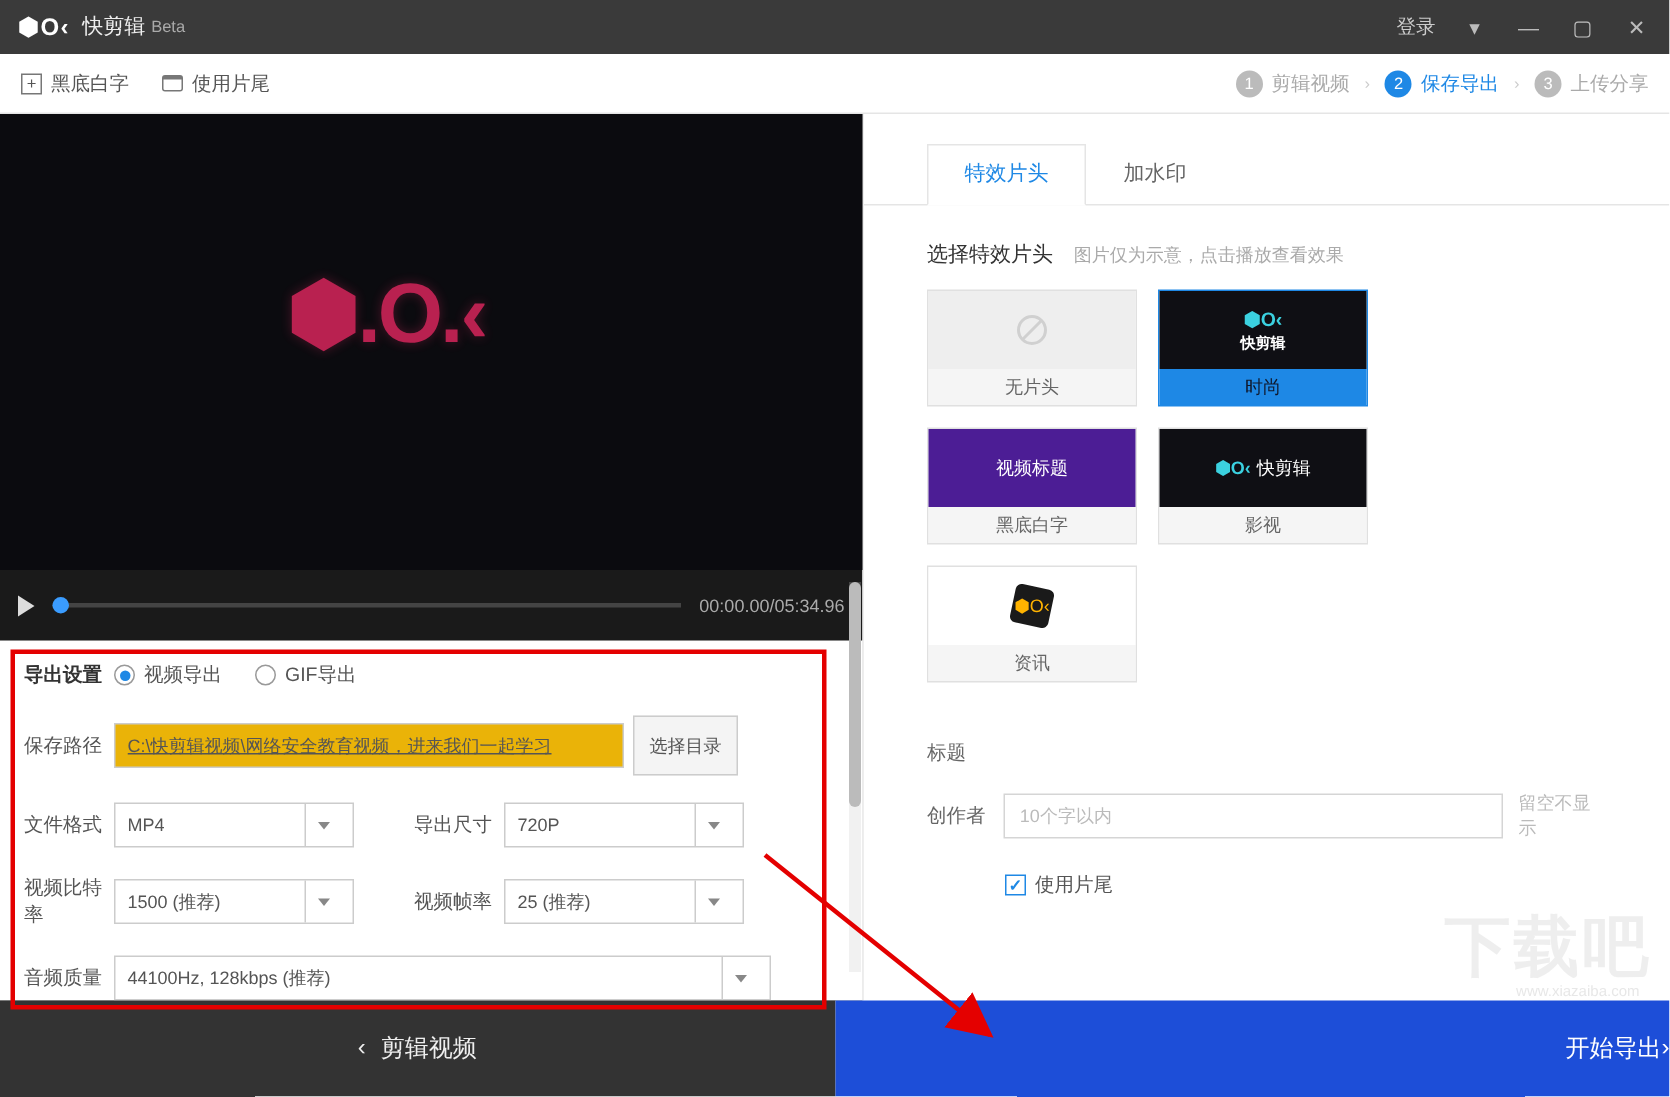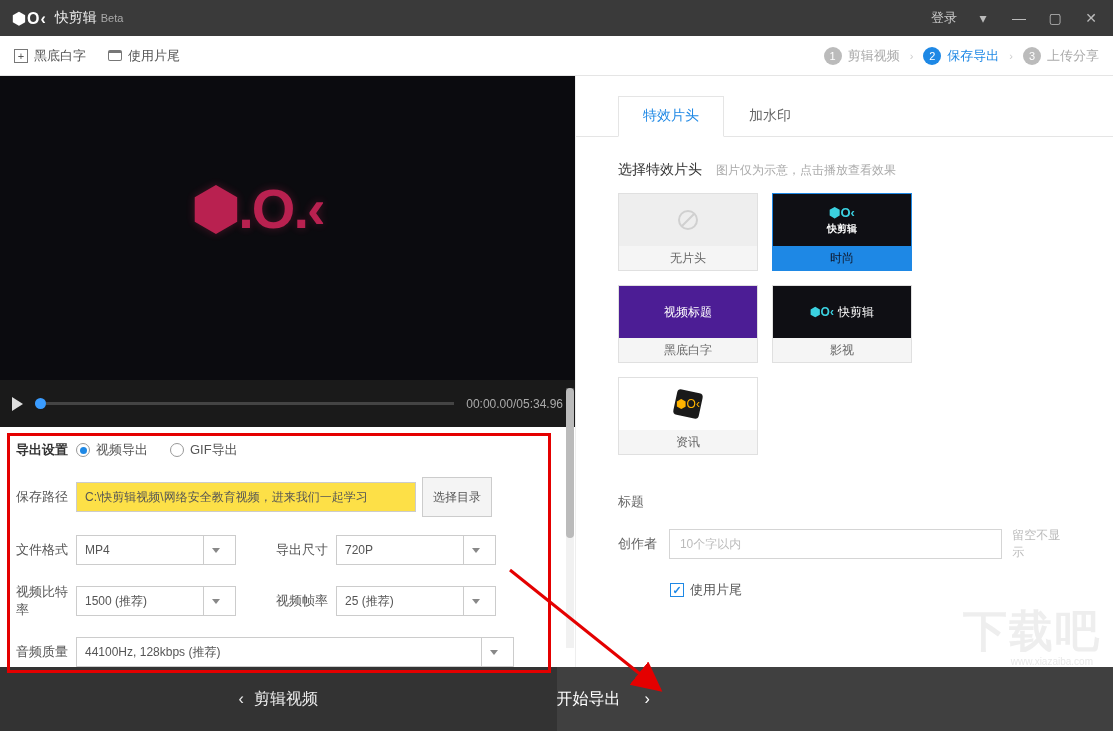--- a/index.html
+++ b/index.html
@@ -41,21 +41,21 @@
 
 
 .export-wrap { flex: 1; background: #fff; padding: 14px 16px 0 16px; position: relative; }
 .red-box { position: absolute; left: 7px; top: 6px; right: 24px; bottom: -6px; border: 3px solid #e40000; pointer-events: none; z-index: 5; }
 .row { display: flex; align-items: center; margin-bottom: 18px; font-size: 13px; color: #555; }
 .row-label { width: 60px; color: #555; }
 .radio-group { display: flex; gap: 22px; }
 .radio-item { display: flex; align-items: center; gap: 6px; cursor: pointer; }
 .radio { width: 14px; height: 14px; border: 1px solid #999; border-radius: 50%; display: flex; align-items: center; justify-content: center; }
 .radio.checked::after { content: ""; width: 7px; height: 7px; background: #1e88e5; border-radius: 50%; }
-.text-input { height: 30px; border: 1px solid #ccc; padding: 0 8px; font-size: 12px; color: #555; flex: 1; background: #fde047; }
+.text-input { height: 30px; border: 1px solid #ccc; padding: 0 8px; font-size: 12px; color: #555; flex: 1; background: #eab308; text-decoration: underline; }
 .btn-small { height: 40px; padding: 0 10px; border: 1px solid #ccc; background: #f4f4f4; font-size: 12px; color: #555; margin-left: 6px; cursor: pointer; }
 .select { height: 30px; border: 1px solid #ccc; background: #fff; display: flex; align-items: center; padding: 0 8px; font-size: 12px; color: #555; position: relative; }
 .select .caret { margin-left: auto; width: 24px; height: 100%; border-left: 1px solid #ccc; display: flex; align-items: center; justify-content: center; }
 .caret::after { content: ""; width: 0; height: 0; border-left: 4px solid transparent; border-right: 4px solid transparent; border-top: 5px solid #888; }
 .row-dual { display: flex; gap: 40px; }
 .row-dual > div { display: flex; align-items: center; }
 .sub-label { width: 60px; }
 
 
 .tabs { display: flex; border-bottom: 1px solid #e5e5e5; padding: 20px 0 0 42px; }
@@ -81,21 +81,21 @@
 .form-label { width: 52px; color: #666; }
 .form-input { height: 30px; border: 1px solid #d5d5d5; padding: 0 10px; font-size: 12px; color: #999; width: 340px; }
 .form-input::placeholder { color: #bbb; }
 .form-hint { margin-left: 10px; font-size: 12px; color: #bbb; }
 .checkbox-row { display: flex; align-items: center; padding: 12px 42px 0 94px; font-size: 13px; color: #555; gap: 6px; }
 .cb { width: 14px; height: 14px; border: 1px solid #1e88e5; display: flex; align-items: center; justify-content: center; color: #1e88e5; font-size: 11px; font-weight: bold; }
 
 
 .bottom-bar { height: 64px; display: flex; position: absolute; bottom: 0; left: 0; right: 0; }
 .bottom-left { flex: 1; background: #333; color: #eee; display: flex; align-items: center; justify-content: center; font-size: 16px; cursor: pointer; gap: 10px; }
-.bottom-right { flex: 1; background: #404040; color: #fff; display: flex; align-items: center; justify-content: flex-start; font-size: 16px; cursor: pointer; gap: 24px; }
+.bottom-right { flex: 1; background: #1d4ed8; color: #fff; display: flex; align-items: center; justify-content: flex-end; font-size: 16px; cursor: pointer; gap: 0; }
 
 
 .left-scroll { position: absolute; right: 2px; top: 388px; width: 8px; height: 260px; background: rgba(200,200,200,0.25); }
 .left-scroll-thumb { width: 100%; height: 150px; background: #bbb; border-radius: 4px; }
 
 
 .arrow-svg { position: absolute; left: 480px; top: 540px; z-index: 20; pointer-events: none; }
 
 
 .wm { position: absolute; right: 12px; bottom: 70px; font-size: 44px; font-weight: bold; color: rgba(160,160,160,0.18); letter-spacing: 2px; pointer-events:none; }

